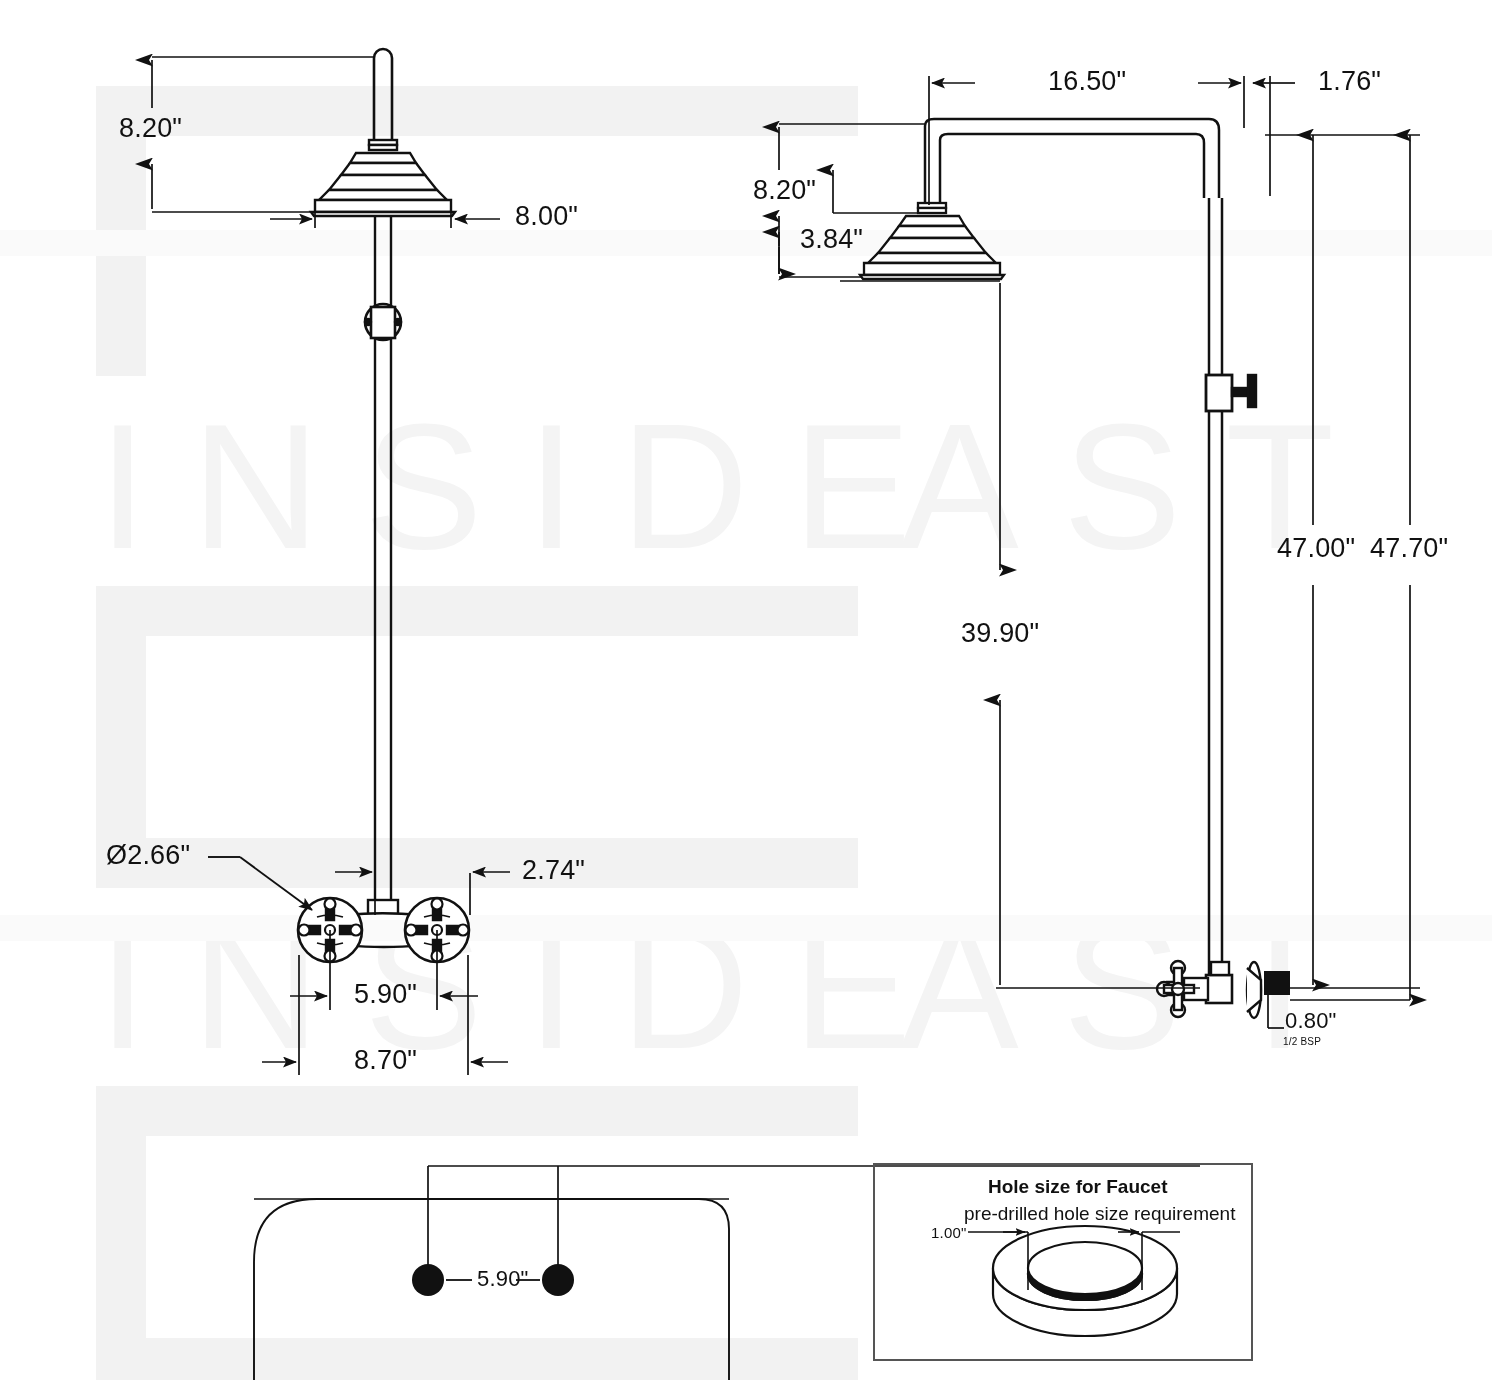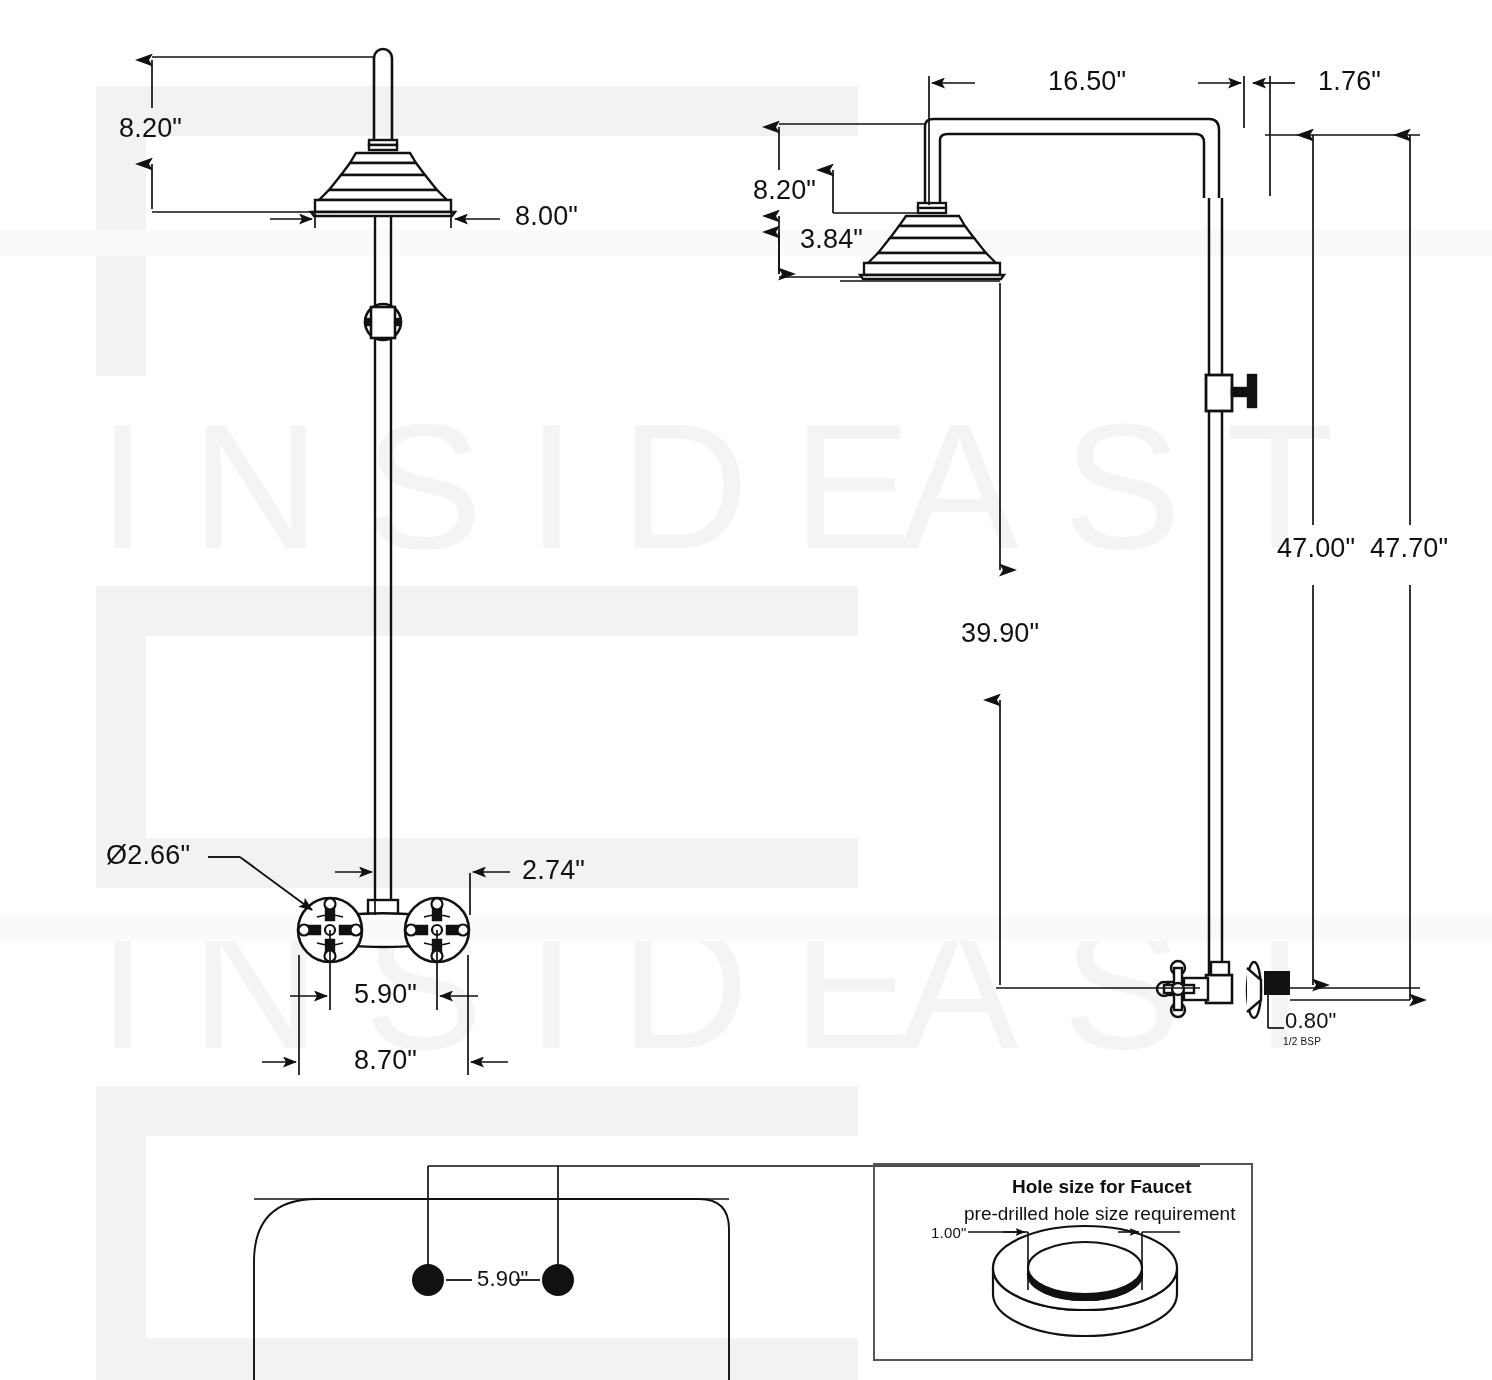--- a/index.html
+++ b/index.html
@@ -403,21 +403,21 @@
     <div class="dim" style="left:1277px;top:535px;">47.00"</div>
 
     <div class="dim" style="left:1370px;top:535px;">47.70"</div>
 
     <div class="dim sm" style="left:1285px;top:1010px;">0.80"</div>
 
     <div class="dim tiny" style="left:1283px;top:1037px;">1/2 BSP</div>
 
     <div class="dim sm" style="left:477px;top:1268px;">5.90"</div>
 
-    <div class="box-title" style="left:988px;top:1177px;margin-left:24px;">Hole size for Faucet</div>
+    <div class="box-title" style="left:988px;top:1177px;">Hole size for Faucet</div>
 
     <div class="box-sub" style="left:964px;top:1204px;">pre-drilled hole size requirement</div>
 
     <div class="dim xs" style="left:931px;top:1225px;">1.00"</div>
 
   </div>
 
 </div>
 
 </body></html>

